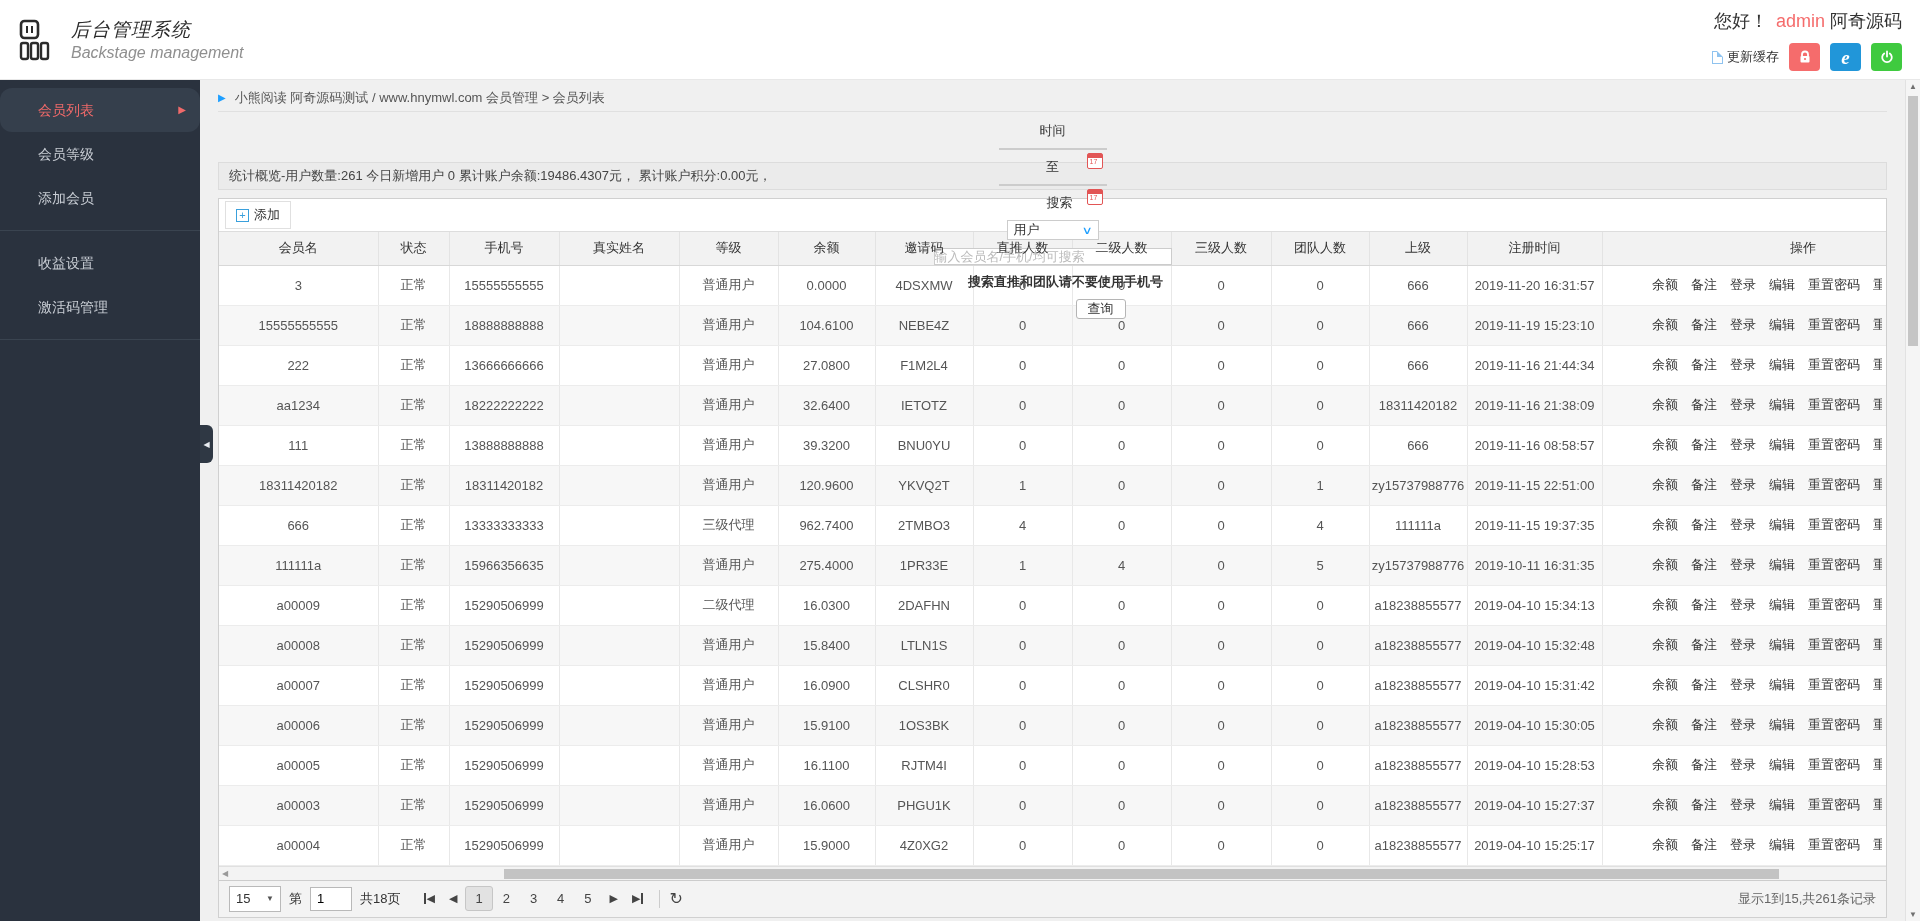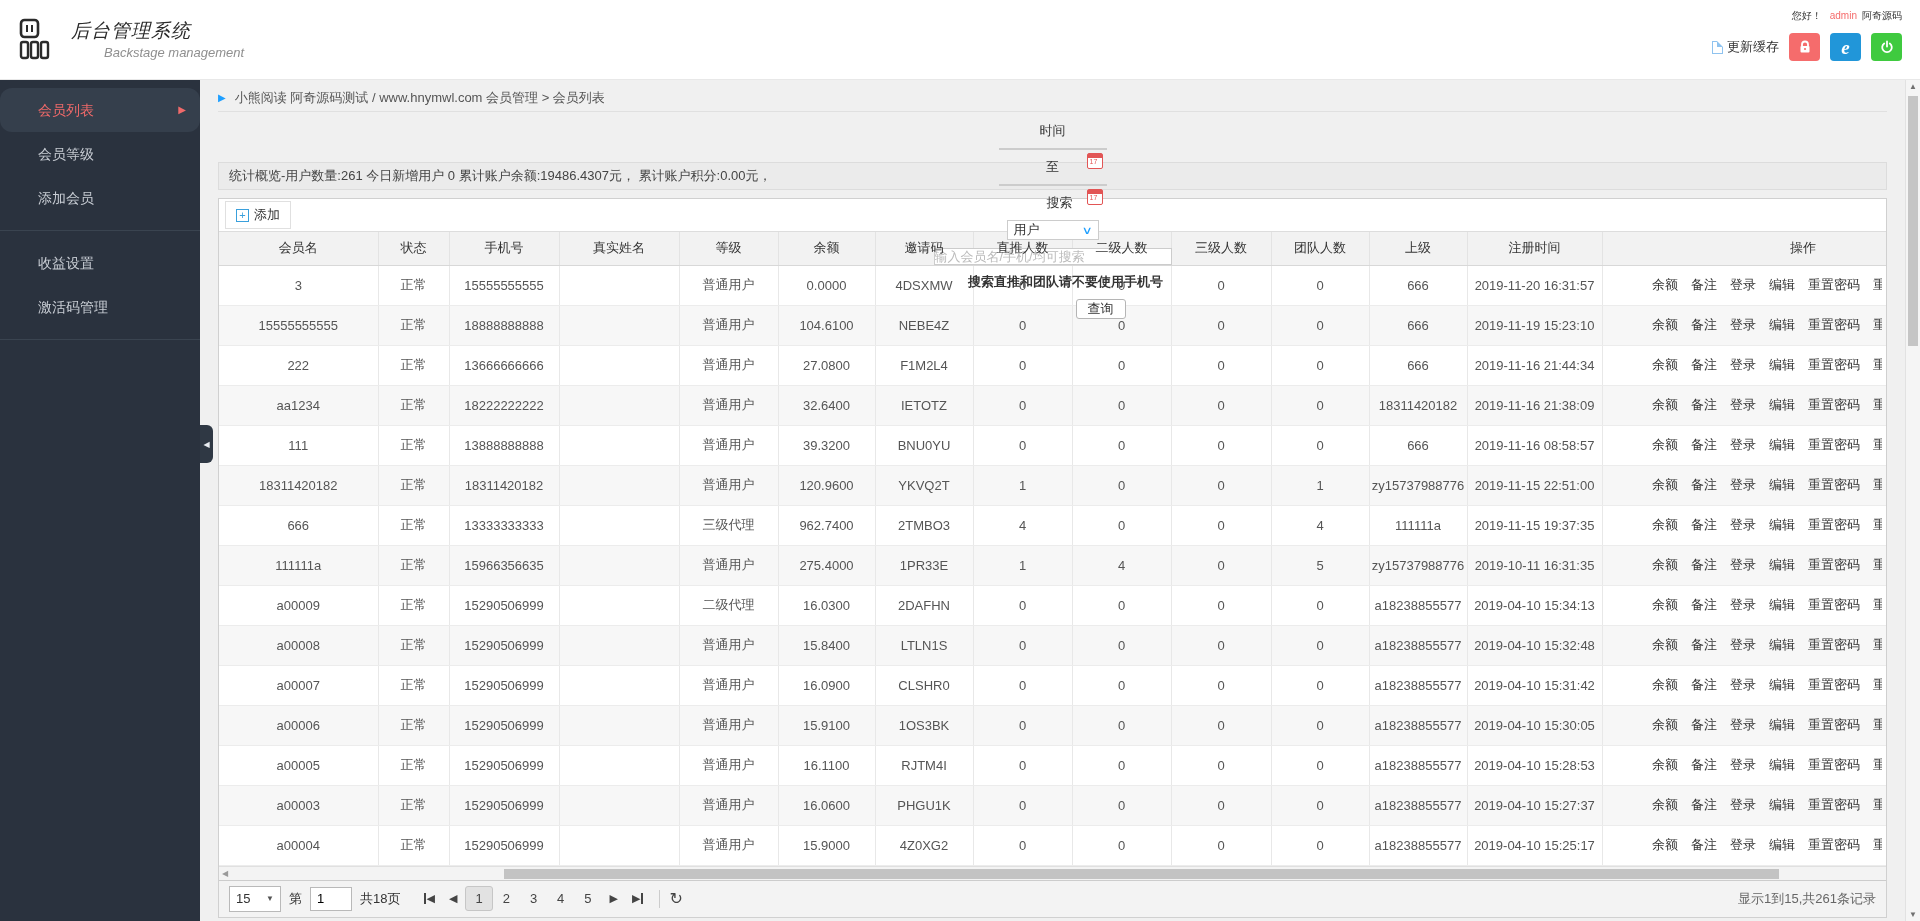--- a/index.html
+++ b/index.html
@@ -4,27 +4,27 @@
 <style>
   * { margin:0; padding:0; box-sizing:border-box; }
   html,body { width:1920px; height:921px; overflow:hidden; }
   body { font-family:"Liberation Sans","DejaVu Sans",sans-serif; background:#f0f0f0; position:relative; font-size:13px; color:#333; }
 
   
   .header { position:absolute; top:0; left:0; width:1920px; height:80px; background:#fff; border-bottom:1px solid #e8e8e8; z-index:5; }
   .logo { position:absolute; left:18px; top:17px; display:flex; align-items:center;font-style:italic; }
   .logo svg { margin-right:9px; }
   .logo-title { font-size:19px; color:#2b2b2b; letter-spacing:1px; }
-  .logo-sub { font-size:13px; color:#8f8f8f; margin-top:1px;margin-left:33px; }
+  .logo-sub { font-size:16px; color:#8f8f8f; margin-top:1px; }
   .nav { position:absolute; left:215px; top:0; height:80px; display:flex; align-items:center; gap:6px; font-size:14px; }
   .nav-item { padding:9px 16px; cursor:pointer; position:relative; color:#333; }
   .nav-item.active { background:#262f3d; color:#fff; }
   .nav-item.active::after { content:''; position:absolute; top:100%; left:50%; margin-left:-6px; border:6px solid transparent; border-top-color:#262f3d; }
   .header-right { position:absolute; right:18px; top:9px; text-align:right; }
-  .greeting { font-size:10px; color:#333; }
+  .greeting { font-size:18px; color:#333; }
   .greeting .admin { color:#f56c6c; margin:0 5px 0 8px; }
   .header-actions { display:flex; align-items:center; justify-content:flex-end; gap:10px; margin-top:10px; }
   .cache-link { display:flex; align-items:center; gap:4px; cursor:pointer; color:#333; }
   .doc-icon { width:11px; height:13px; background:#fff; border:1px solid #8fc3ef; position:relative; }
   .doc-icon::before { content:''; position:absolute; right:-1px; top:-1px; border:3px solid #fff; border-left-color:#8fc3ef; border-bottom-color:#8fc3ef; }
   .icon-btn { width:31px; height:28px; border-radius:4px; display:flex; align-items:center; justify-content:center; cursor:pointer; }
   .btn-ie span { font:italic bold 19px serif; color:#fff; line-height:1; }
 
   
   .sidebar { position:absolute; left:0; top:80px; width:200px; height:841px; background:#2a323e; padding-top:8px; z-index:4; }

